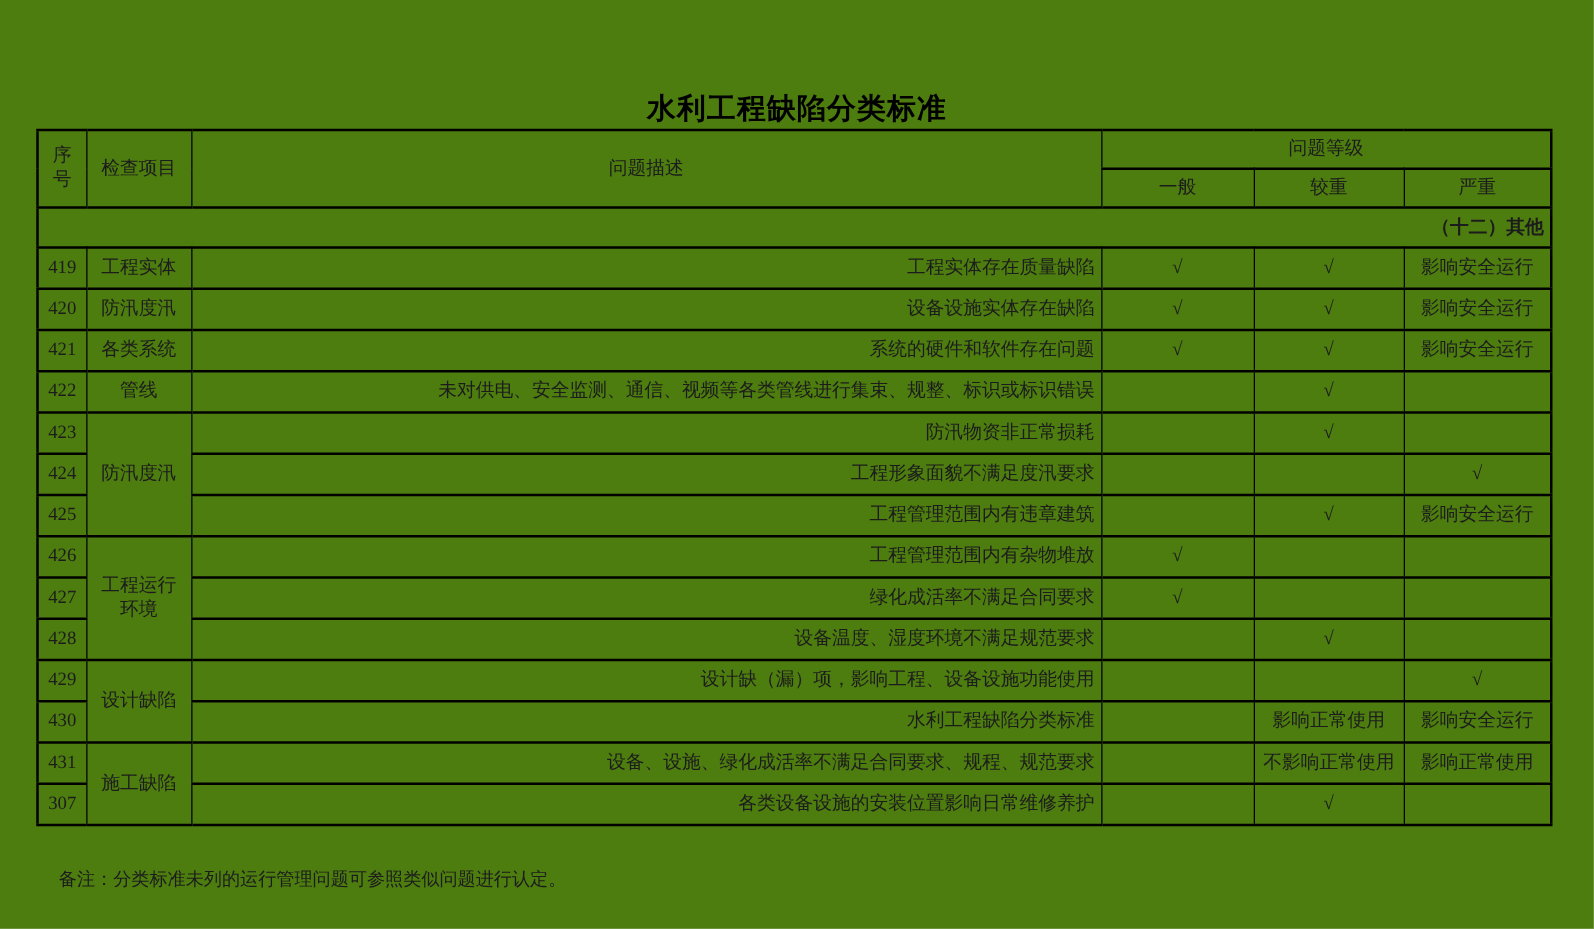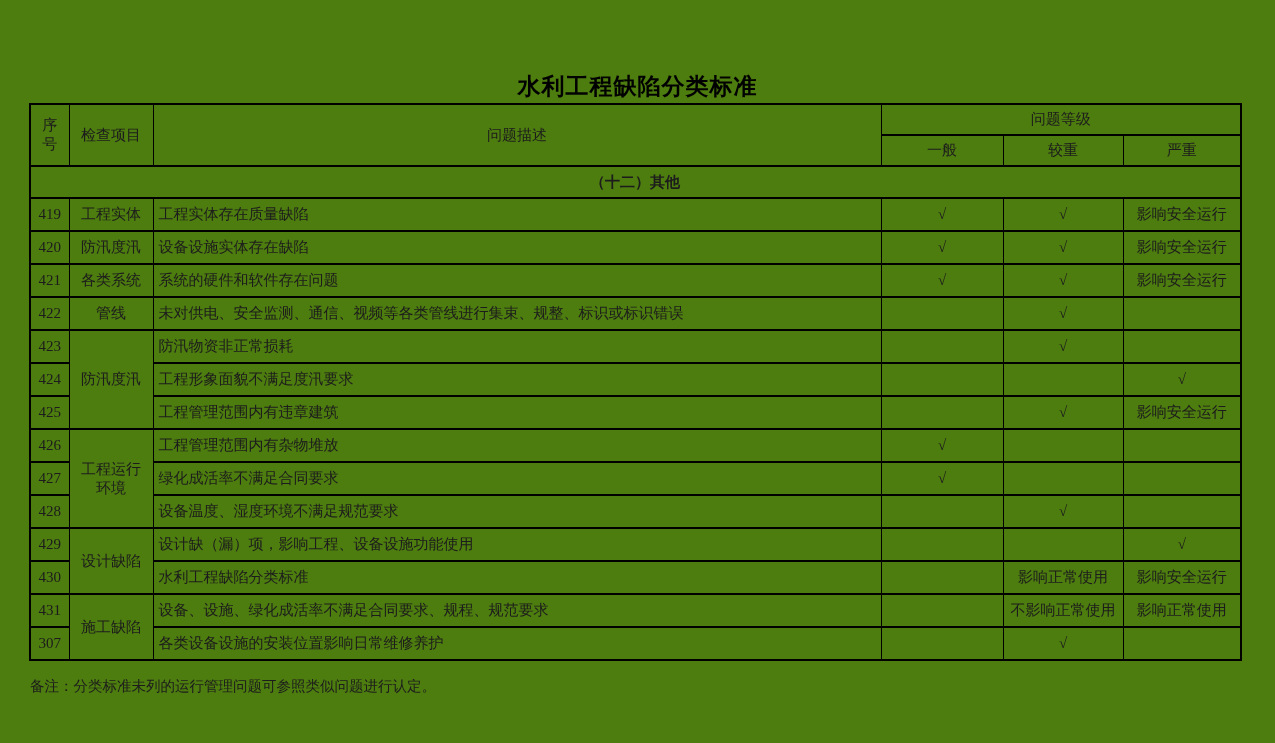--- a/index.html
+++ b/index.html
@@ -42,33 +42,33 @@
     padding: 1px 5px;
     font-size: 15px;
     line-height: 1.25;
     height: 33px;
     vertical-align: middle;
     overflow: hidden;
     word-break: break-all;
   }
   tr.hdr td { height: 31px; text-align: center; }
   td.c-no, td.c-item, td.c-lv { text-align: center; }
-  td.c-desc { text-align: left; }
+  td.c-desc { text-align: right; }
   tr.section-row td {
     font-family: "Liberation Sans", "DejaVu Sans", sans-serif;
     font-weight: bold;
-    text-align: center;
+    text-align: right;
     height: 32px;
     padding-left: 4px;
     font-size: 15px;
   }
   .note {
     position: absolute;
     left: 30px; top: 677px;
-    margin: 0;
+    margin: 17px;
     font-size: 14.5px;
     color: #1c1c1c;
   }
 </style>
 </head>
 <body>
 
 <div class="page">
   <h1 class="title">水利工程缺陷分类标准</h1>
 

